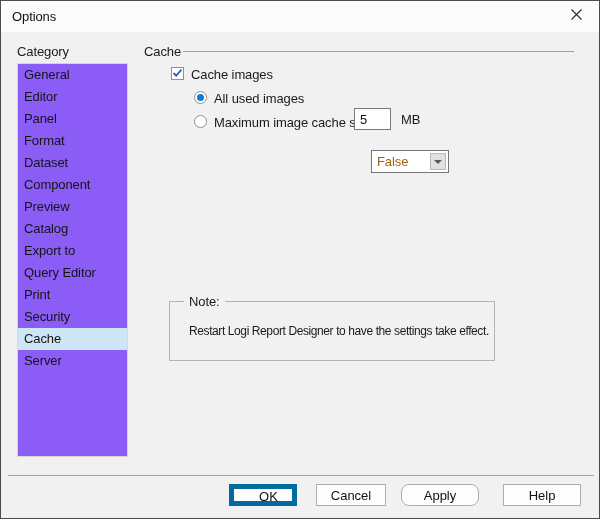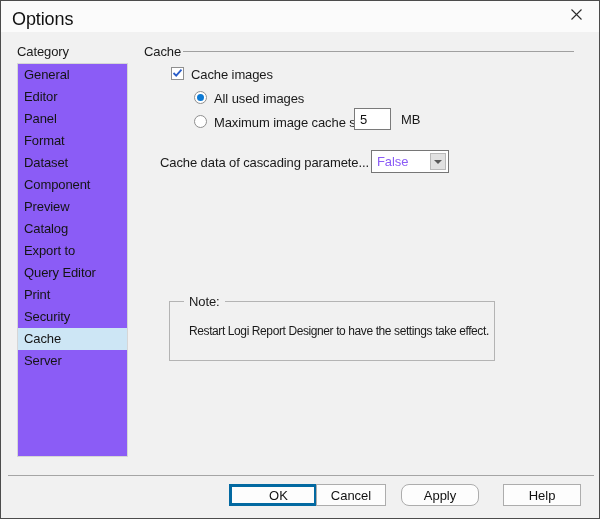--- a/index.html
+++ b/index.html
@@ -3,21 +3,21 @@
 <meta charset="utf-8">
 <style>
   * { margin:0; padding:0; box-sizing:border-box; }
   html,body { width:600px; height:519px; background:#e8e8e8; }
   body { font-family:"Liberation Sans", sans-serif; font-size:13px; color:#1a1a1a; letter-spacing:-0.1px; }
 
   .dialog { position:relative; width:600px; height:519px; background:#f1f1f1; border:1px solid #4c4c4c; overflow:hidden; }
 
   
   .titlebar { position:absolute; top:0; left:0; right:0; height:31px; background:#fbfbfb; }
-  .title-text { position:absolute; left:11px; top:8px; font-size:18px; color:#111; }
+  .title-text { position:absolute; left:11px; top:8px; font-size:13px; color:#111; }
   .close-btn { position:absolute; top:0; right:0; width:45px; height:30px; display:flex; align-items:center; justify-content:center; cursor:default; }
 
   
   .category-label { position:absolute; left:16px; top:43px; }
   .listbox { position:absolute; left:16px; top:62px; width:111px; height:394px; background:#8b5cf6; border:1px solid #d6d6d6; }
   .cat-item { height:22px; line-height:22px; padding-left:6px; color:#141414; cursor:default; }
   .cat-item.selected { background:#cde6f5; }
 
   
   .group-title { position:absolute; left:143px; top:43px; }
@@ -31,32 +31,32 @@
   .radio1 { left:193px; top:90px; }
   .radio2 { left:193px; top:114px; }
   .r1-label { position:absolute; left:213px; top:90px; }
   .r2-label { position:absolute; left:213px; top:114px; }
 
   .size-input { position:absolute; left:353px; top:107px; width:37px; height:22px; border:1px solid #7a7a7a; background:#fff; font:13px "Liberation Sans", sans-serif; padding-left:5px; color:#111; }
   .mb-label { position:absolute; left:400px; top:111px; }
 
   .cascading-label { position:absolute; left:150px; top:154px; width:218px; text-align:right; white-space:nowrap; }
   .combo { position:absolute; left:370px; top:149px; width:78px; height:23px; background:#fff; border:1px solid #767676; }
-  .combo-value { position:absolute; left:5px; top:3px; color:#8b5cf6; }
+  .combo-value { position:absolute; left:5px; top:3px; color:#a16207; }
   .combo-btn { position:absolute; top:2px; right:2px; bottom:2px; width:16px; background:#e1e1e1; border:1px solid #b9b9b9; display:flex; align-items:center; justify-content:center; }
   .combo-arrow { width:0; height:0; border-left:4px solid transparent; border-right:4px solid transparent; border-top:4px solid #5a5a5a; }
 
   .note-box { position:absolute; left:168px; top:300px; width:326px; height:60px; border:1px solid #b4b4b4; }
   .note-legend { position:absolute; left:14px; top:-8px; background:#f1f1f1; padding:0 5px; }
   .note-text { position:absolute; left:19px; top:22px; white-space:nowrap; font-size:12px; letter-spacing:-0.4px; }
 
   
   .footer-sep { position:absolute; left:7px; top:474px; width:586px; height:1px; background:#a5a5a5; }
   .btn { position:absolute; top:483px; height:22px; background:#fdfdfd; border:1px solid #adadad; font:13px "Liberation Sans", sans-serif; color:#111; text-align:center; cursor:default; padding:0; }
-  .btn-ok     { left:228px; width:88px; border:3px solid #0369a1;padding-left:11px; }
+  .btn-ok     { left:228px; width:68px; border:5px solid #0369a1;padding-left:11px; }
   .btn-cancel { left:315px; width:70px; }
   .btn-apply  { left:400px; width:78px;border-radius:8px; }
   .btn-help   { left:502px; width:78px; }
 </style>
 </head>
 <body>
 
 <div class="dialog">
 
   <div class="titlebar">
@@ -102,21 +102,20 @@
 
   <div class="radio radio1 sel"></div>
   <div class="r1-label">All used images</div>
 
   <div class="radio radio2"></div>
   <div class="r2-label">Maximum image cache size:</div>
 
   <input class="size-input" type="text" value="5" style="">
   <div class="mb-label">MB</div>
 
-  <div class="cascading-label">Cache data of cascading paramete...</div>
   <div class="combo">
     <span class="combo-value">False</span>
     <span class="combo-btn">
       <span class="combo-arrow"></span>
     </span>
   </div>
 
   <div class="note-box">
     <span class="note-legend">Note:</span>
     <span class="note-text">Restart Logi Report Designer to have the settings take effect.</span>

